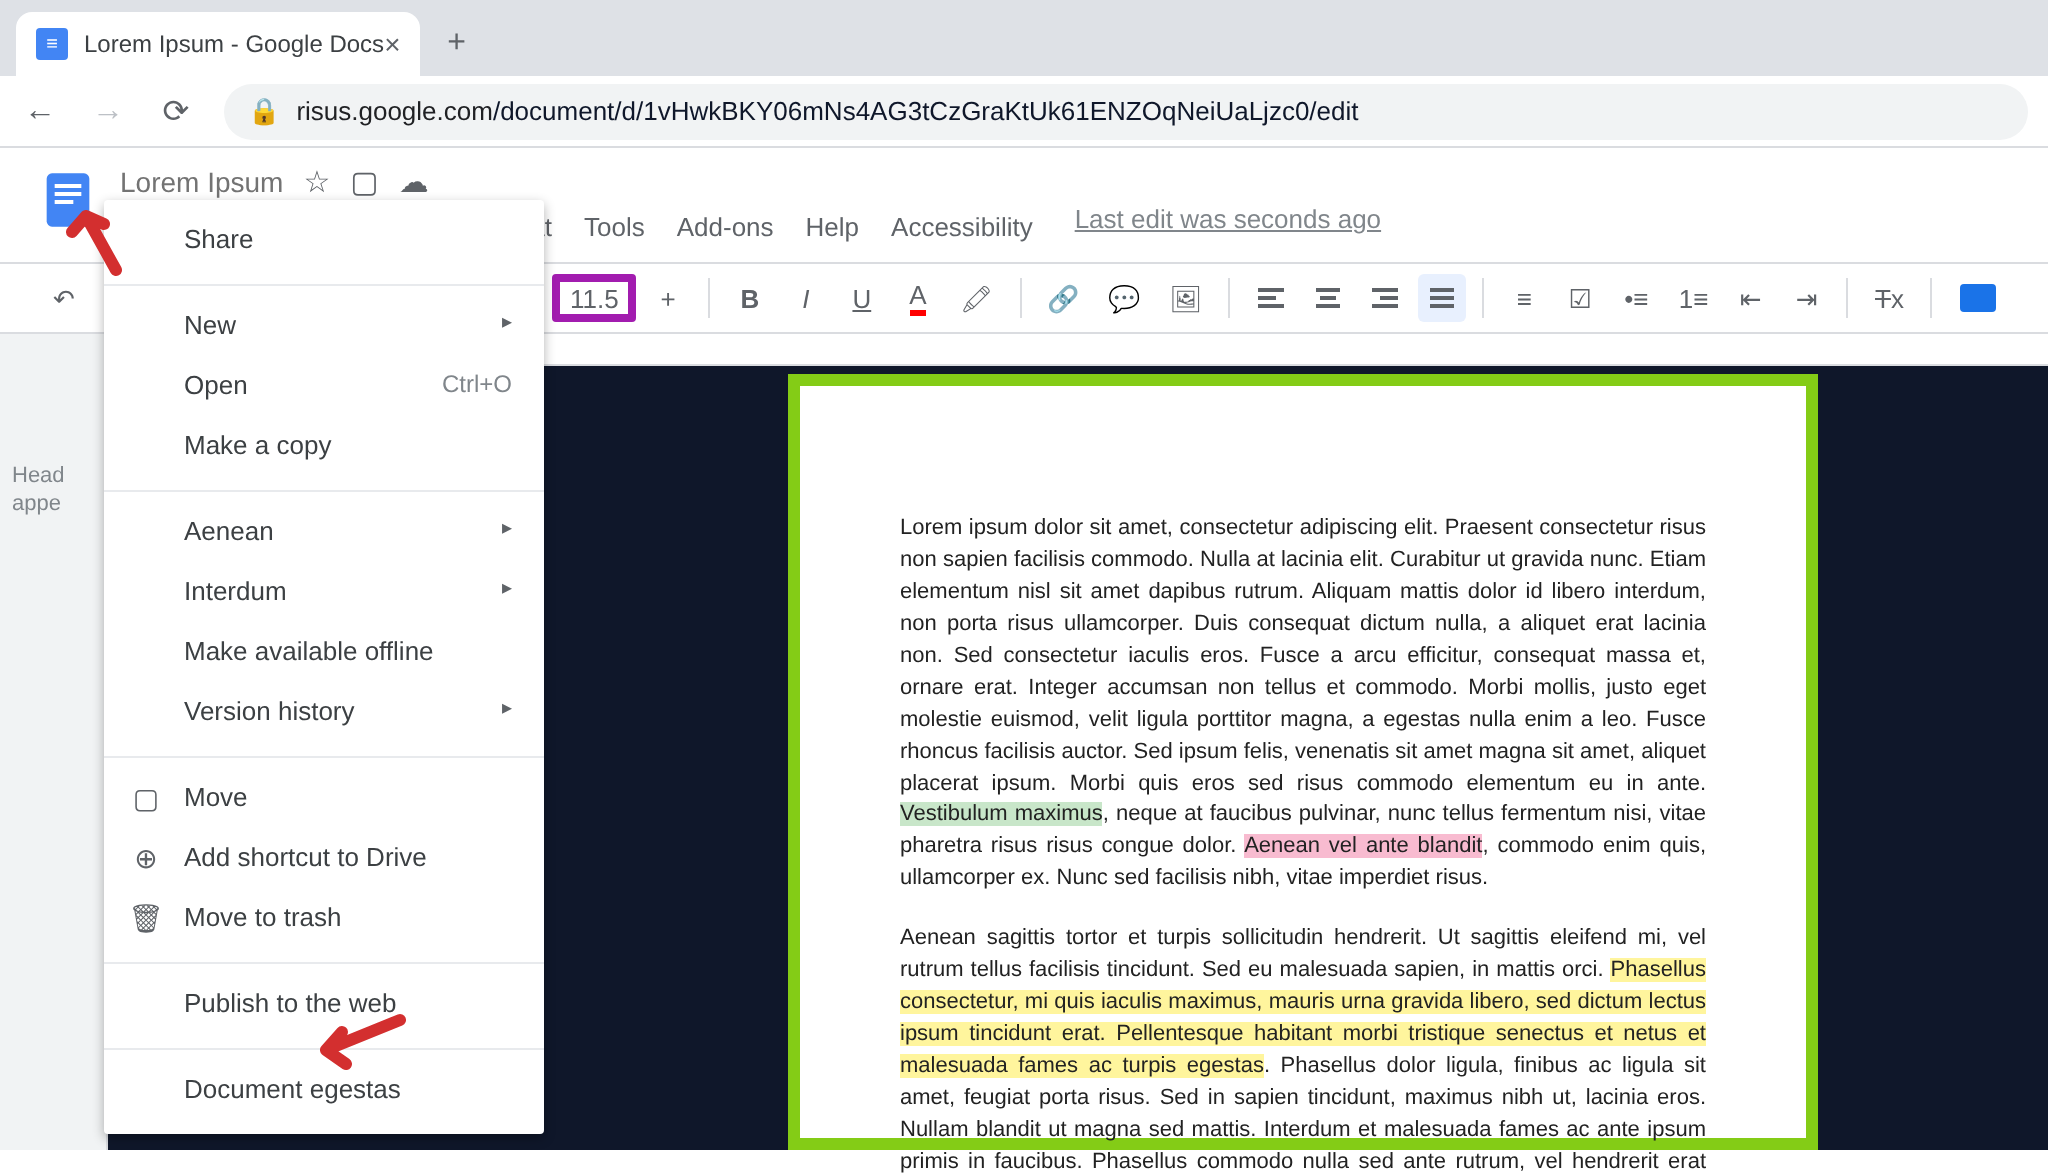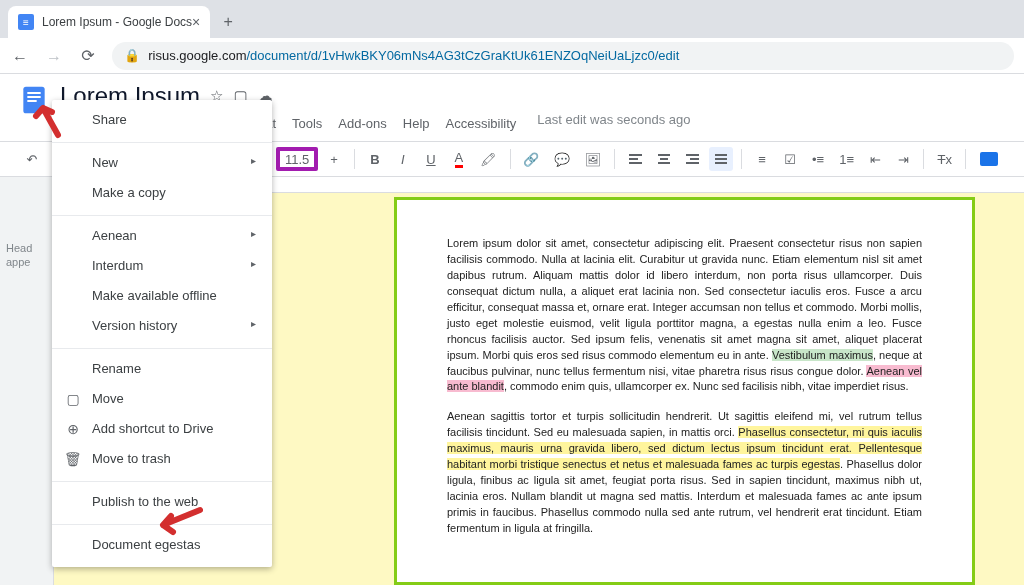--- a/index.html
+++ b/index.html
@@ -7,42 +7,42 @@
 .browser-bar{height:38px;background:#dee1e6;display:flex;align-items:flex-end}
 .tab{background:#fff;height:32px;margin-left:8px;border-radius:8px 8px 0 0;display:flex;align-items:center;padding:0 10px;font-size:12px;color:#3c4043;min-width:190px}
 .tab-favicon{width:16px;height:16px;background:#4285f4;border-radius:2px;margin-right:8px;display:flex;align-items:center;justify-content:center;color:#fff;font-size:10px}
 .tab-close{margin-left:auto;color:#5f6368;font-size:14px}
 .newtab{width:28px;height:28px;display:flex;align-items:center;justify-content:center;color:#5f6368;font-size:16px;margin-left:4px;margin-bottom:2px}
 .addr-bar{height:36px;background:#fff;border-bottom:1px solid #dadce0;display:flex;align-items:center;padding:0 10px;gap:14px}
 .nav-btn{color:#5f6368;font-size:16px;width:20px;text-align:center}
 .nav-btn.disabled{color:#bdc1c6}
 .url-box{flex:1;height:28px;background:#f1f3f4;border-radius:14px;display:flex;align-items:center;padding:0 12px;font-size:13px;color:#5f6368;gap:8px}
 .url-main{color:#202124}
-.url-rest{color:#0369a1}
+.url-rest{color:#0f172a}
 .docs-header{padding:8px 16px 0;display:flex;align-items:flex-start;gap:8px}
 .docs-logo{width:36px;height:36px;display:flex;align-items:center;justify-content:center}
 .docs-logo svg{width:32px;height:32px}
 .title-area{flex:1}
 .title-row{display:flex;align-items:center;gap:10px}
-.doc-title{font-size:24px;color:#0f172a}
+.doc-title{font-size:14px;color:#737373}
 .title-icon{color:#5f6368;font-size:15px}
 .menu-bar{display:flex;gap:2px;margin-top:2px}
 .menu-item{font-size:13px;color:#5f6368;padding:4px 7px;border-radius:3px}
 .menu-item.active{background:#e8eaed}
-.last-edit{font-size:13px;color:#80868b;margin-left:12px}
+.last-edit{font-size:13px;color:#80868b;text-decoration:underline;margin-left:12px}
 .toolbar{height:36px;border-top:1px solid #dadce0;border-bottom:1px solid #dadce0;display:flex;align-items:center;padding:0 20px;gap:4px;margin-top:6px;font-size:13px;color:#5f6368}
 .tb-btn{padding:4px 6px;display:flex;align-items:center;justify-content:center;min-width:24px;height:24px}
 .tb-sep{width:1px;height:20px;background:#dadce0;margin:0 4px}
 .tb-dd{display:flex;align-items:center;gap:4px;padding:2px 6px}
 .tb-dd::after{content:"▾";font-size:9px;color:#5f6368}
-.editor-area{height:calc(100% - 38px - 36px - 70px - 36px);background:#fef9c3;display:flex;position:relative}
+.editor-area{height:calc(100% - 38px - 36px - 70px - 36px);background:#0f172a;display:flex;position:relative}
 .left-margin{width:54px;background:#f1f3f4;border-right:1px solid #dadce0}
 .heading-hint{position:absolute;left:6px;top:64px;font-size:11px;color:#80868b;line-height:1.3}
 .ruler{position:absolute;left:54px;right:0;top:0;height:16px;background:#fff;border-bottom:1px solid #dadce0}
-.page{background:#fff;width:581px;margin:20px 0 0 340px;border:3px solid #84cc16;padding:36px 50px;font-size:11px;color:#222;line-height:1.45;text-align:justify}
+.page{background:#fff;width:515px;margin:20px 0 0 340px;border:6px solid #84cc16;padding:64px 50px;font-size:11px;color:#222;line-height:1.45;text-align:justify}
 .page p{margin-bottom:14px}
 .hl-green{background:#c8e6c9}
 .hl-red{background:#f8bbd0}
 .hl-yellow{background:#fff59d}
 .dropdown{position:absolute;left:52px;top:100px;width:220px;background:#fff;box-shadow:0 2px 6px rgba(0,0,0,0.3);border-radius:2px;z-index:100;padding:6px 0;font-size:13px;color:#3c4043}
 .dd-item{display:flex;align-items:flex-start;padding:6px 16px 6px 40px;position:relative;min-height:30px}
 .dd-icon{position:absolute;left:12px;width:18px;text-align:center;color:#5f6368;font-size:14px}
 .dd-arrow{margin-left:auto;font-size:10px;color:#5f6368}
 .dd-shortcut{margin-left:auto;font-size:12px;color:#80868b}
 .dd-sep{height:1px;background:#e8eaed;margin:6px 0}
@@ -192,42 +192,43 @@
 <div class="dropdown">
   <div class="dd-item">
       <span>Share</span>
     </div>
   <div class="dd-sep"></div>
   <div class="dd-item">
       <span>New</span>
       <span class="dd-arrow">▸</span>
     </div>
   <div class="dd-item">
+      <span>Open</span>
+      <span class="dd-shortcut">Ctrl+O</span>
+    </div>
+  <div class="dd-item">
       <span>Make a copy</span>
     </div>
   <div class="dd-sep"></div>
   <div class="dd-item">
       <span>Aenean</span>
       <span class="dd-arrow">▸</span>
     </div>
   <div class="dd-item">
       <span>Interdum</span>
       <span class="dd-arrow">▸</span>
     </div>
   <div class="dd-item">
       <span>Make available offline</span>
     </div>
   <div class="dd-item">
       <span>Version history</span>
       <span class="dd-arrow">▸</span>
     </div>
   <div class="dd-sep"></div>
-  <div class="dd-item">
-      <span>Rename</span>
-    </div>
   <div class="dd-item">
       <span class="dd-icon">▢</span>
       <span>Move</span>
     </div>
   <div class="dd-item">
       <span class="dd-icon">⊕</span>
       <span>Add shortcut to Drive</span>
     </div>
   <div class="dd-item">
       <span class="dd-icon">🗑</span>

